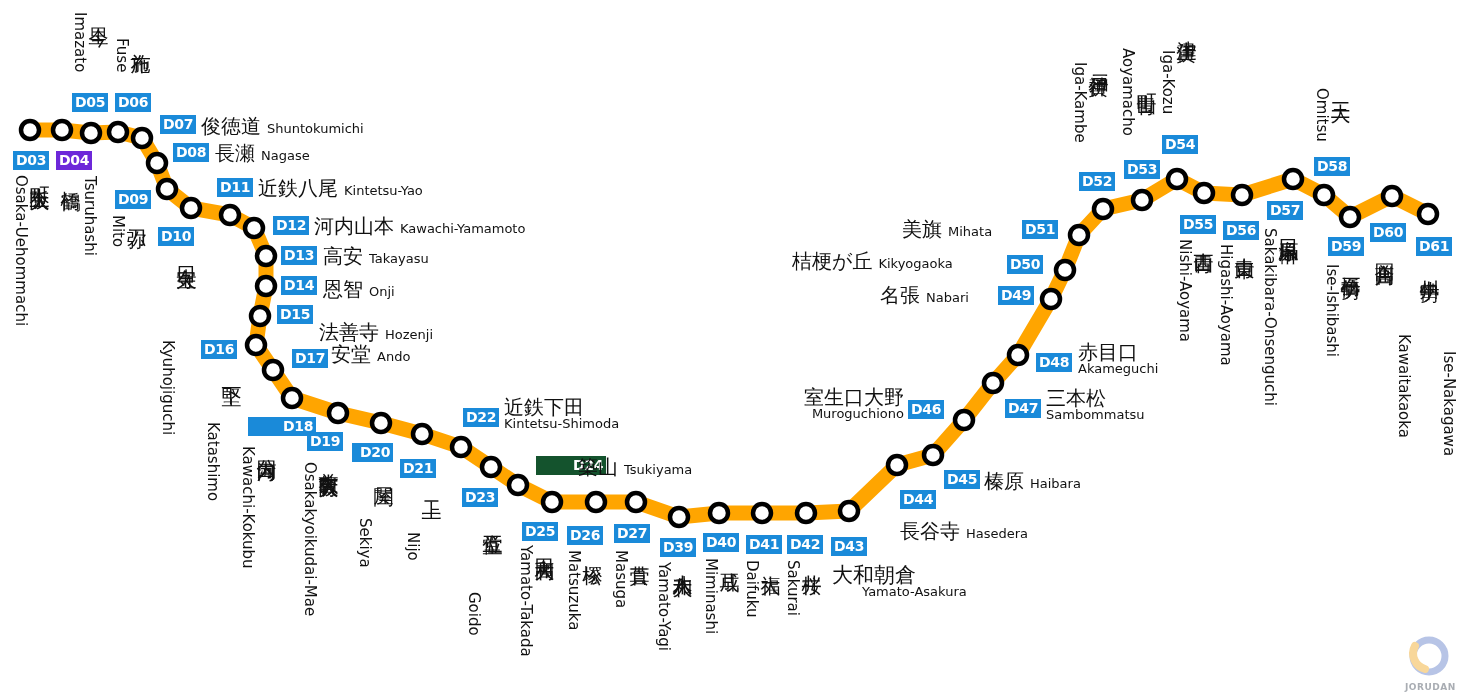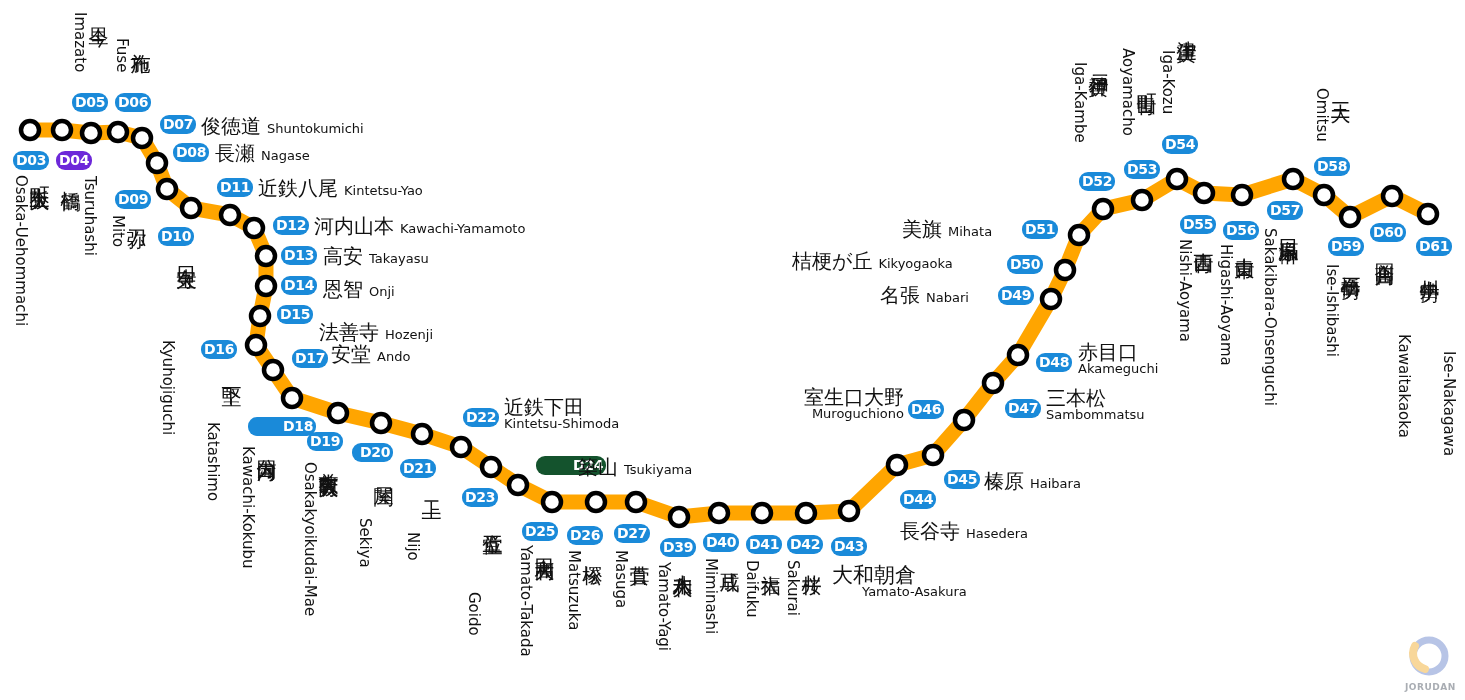--- a/index.html
+++ b/index.html
@@ -1,21 +1,21 @@
 <!DOCTYPE html>
 <html><head>
 <meta charset="utf-8">
 <style>
   html, body { margin:0; padding:0; background:#ffffff; }
   body { width:1465px; height:700px; position:relative; overflow:hidden;
          font-family:"DejaVu Sans","Liberation Sans",sans-serif; color:#111; }
   #map { position:absolute; left:0; top:0; }
   .badge { position:absolute; background:#1A8AD9; color:#fff; font-weight:bold;
            font-size:14px; line-height:18px; height:19px; padding:0 3px;
-           font-family:"DejaVu Sans","Liberation Sans",sans-serif; letter-spacing:-0.3px;border-radius:9px; }
+           font-family:"DejaVu Sans","Liberation Sans",sans-serif; letter-spacing:-0.3px; }
   .lbl { position:absolute; white-space:nowrap; }
   .jp { font-size:20px; }
   .en { font-size:13px; }
   .h { display:flex; align-items:baseline; gap:6px; }
   .vjp { writing-mode:vertical-rl; font-size:20px; letter-spacing:-1px; line-height:22px; }
   .ven { writing-mode:vertical-rl; font-size:15px; line-height:16px; }
   .stack { display:flex; flex-direction:column; line-height:18px; }
   .stack .en { margin-top:-1px; }
   .vpair { position:absolute; display:flex; flex-direction:row-reverse; align-items:flex-start; gap:0; }
   .logo { position:absolute; left:1405px; top:632px; width:48px; height:66px; }

